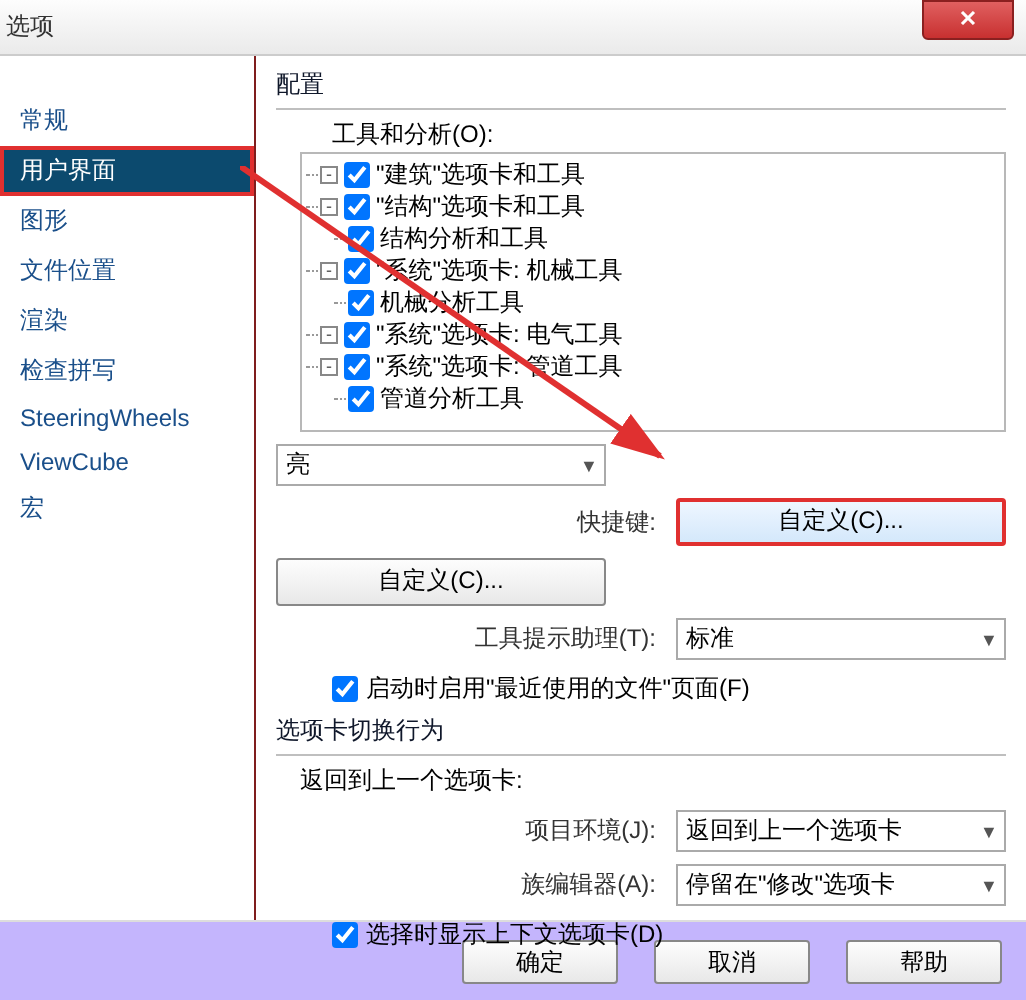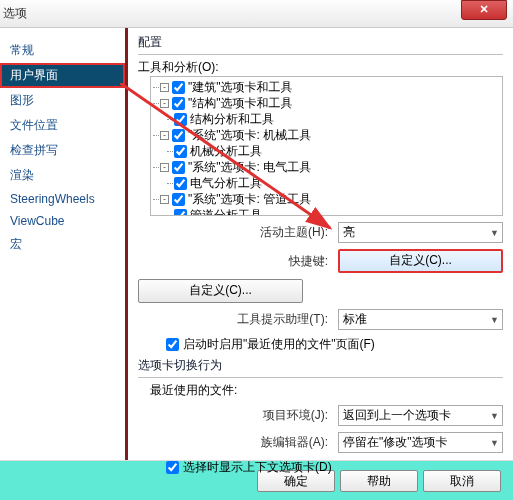--- a/index.html
+++ b/index.html
@@ -1,21 +1,21 @@
 <!DOCTYPE html>
 <html><head>
 <meta charset="utf-8">
 <style>
   * { box-sizing: border-box; margin: 0; padding: 0; }
   body { font-family: "Microsoft YaHei", Tahoma, sans-serif; font-size: 12px; background: #fff; width: 513px; height: 500px; overflow: hidden; position: relative; }
   .titlebar { height: 28px; background: linear-gradient(#fdfdfd, #eaeaea); border-bottom: 1px solid #ccc; display: flex; align-items: center; justify-content: space-between; padding-left: 3px; }
   .titlebar .title { color: #333; }
   .close-btn { width: 46px; height: 20px; background: linear-gradient(#e06060, #c83030); border: 1px solid #8a2020; border-radius: 0 0 3px 3px; display: flex; align-items: center; justify-content: center; color: #fff; margin-right: 6px; margin-top: -8px; font-weight: bold; font-size: 11px; }
   .main { display: flex; height: 432px; }
-  .sidebar { width: 128px; border-right: 3px solid #7f1d1d; padding-top: 10px; background: #fff; }
+  .sidebar { width: 128px; border-right: 1px solid #7f1d1d; padding-top: 20px; background: #fff; }
   .sidebar-item { padding: 4px 10px; color: #1a4f8a; cursor: default; }
   .sidebar-item.selected { background: #0c4a6e; color: #fff; border: 2px solid #e03030; padding: 2px 8px; }
   .content { flex: 1; padding: 6px 10px 0 10px; position: relative; }
   .group-label { color: #0f172a; }
   .group-line { border-bottom: 1px solid #bfbfbf; margin: 3px 0 4px 0; }
   .tools-box { border: 1px solid #b8b8b8; height: 140px; margin-left: 12px; overflow: hidden; background: #fff; }
   .tools-inner { padding: 2px 0; }
   .tree-row { display: flex; align-items: center; height: 16px; padding-left: 2px; }
   .dots0 { width: 6px; border-bottom: 1px dotted #999; margin-right: 1px; }
   .pm { width: 9px; height: 9px; border: 1px solid #888; font-size: 9px; line-height: 7px; text-align: center; margin-right: 3px; color: #555; background: #fff; }
@@ -24,51 +24,51 @@
   .lvl1 { padding-left: 16px; }
   .form-row { display: flex; align-items: center; margin: 6px 0; }
   .form-row .lbl { flex: 1; text-align: right; padding-right: 10px; color: #333; }
   .ctrl { width: 165px; }
   .select { width: 165px; height: 21px; border: 1px solid #aaa; background: #fff; padding-left: 4px; display: flex; align-items: center; justify-content: space-between; }
   .select .arrow { width: 15px; text-align: center; color: #555; font-size: 9px; }
   .btn { width: 165px; height: 24px; border: 1px solid #888; background: linear-gradient(#fdfdfd,#e8e8e8); border-radius: 2px; text-align: center; line-height: 20px; cursor: default; }
   .btn.highlight { border: 2px solid #e03030; background: linear-gradient(#eef6ff,#d4e8fb); line-height: 18px; }
   .chk-row { display: flex; align-items: center; margin: 4px 0 4px 28px; }
   .chk-row input { margin-right: 4px; }
-  .footer { height: 40px; border-top: 1px solid #ddd; display: flex; align-items: center; justify-content: flex-end; padding-right: 12px; gap: 5px; background: #5eead4; }
+  .footer { height: 40px; border-top: 1px solid #ddd; display: flex; align-items: center; justify-content: flex-end; padding-right: 12px; gap: 18px; background: #c4b5fd; }
   .footer .fbtn { width: 78px; height: 22px; border: 1px solid #888; background: linear-gradient(#fdfdfd,#e8e8e8); border-radius: 2px; text-align: center; line-height: 20px; }
   .arrow-svg { position: absolute; left: 120px; top: 83px; pointer-events: none; }
 </style>
 </head>
 <body>
 
 <div class="titlebar">
   <span class="title">选项</span>
   <div class="close-btn">
     <span>✕</span>
   </div>
 </div>
 
 <div class="main">
   <div class="sidebar">
     <div class="sidebar-item">常规</div>
     <div class="sidebar-item selected">用户界面</div>
     <div class="sidebar-item">图形</div>
     <div class="sidebar-item">文件位置</div>
+    <div class="sidebar-item">渲染</div>
     <div class="sidebar-item">检查拼写</div>
-    <div class="sidebar-item">渲染</div>
     <div class="sidebar-item">SteeringWheels</div>
     <div class="sidebar-item">ViewCube</div>
     <div class="sidebar-item">宏</div>
   </div>
 
   <div class="content">
     <div class="group-label">配置</div>
     <div class="group-line"></div>
-    <div style="margin-left:0;">工具和分析(O):</div>
+    <div style="margin-left:28px;">工具和分析(O):</div>
 
     <div class="tools-box">
       <div class="tools-inner">
         <div class="tree-row">
             <span class="dots0"></span>
             <span class="pm">-</span>
             <input class="chk" type="checkbox" checked="" style="">
             <span class="tree-label">"建筑"选项卡和工具</span>
           </div>
         <div class="tree-row">
@@ -92,41 +92,35 @@
             <span class="dots0"></span>
             <input class="chk" type="checkbox" checked="" style="">
             <span class="tree-label">机械分析工具</span>
           </div>
         <div class="tree-row">
             <span class="dots0"></span>
             <span class="pm">-</span>
             <input class="chk" type="checkbox" checked="" style="">
             <span class="tree-label">"系统"选项卡: 电气工具</span>
           </div>
-        <div class="tree-row lvl1">
-            <span class="dots0"></span>
-            <input class="chk" type="checkbox" checked="" style="">
-            <span class="tree-label">电气分析工具</span>
-          </div>
         <div class="tree-row">
             <span class="dots0"></span>
             <span class="pm">-</span>
             <input class="chk" type="checkbox" checked="" style="">
             <span class="tree-label">"系统"选项卡: 管道工具</span>
           </div>
         <div class="tree-row lvl1">
             <span class="dots0"></span>
             <input class="chk" type="checkbox" checked="" style="">
             <span class="tree-label">管道分析工具</span>
           </div>
       </div>
     </div>
 
     <div class="form-row">
-      <div class="lbl">活动主题(H):</div>
       <div class="ctrl">
           <div class="select">
             <span>亮</span>
             <span class="arrow">▼</span>
           </div>
         </div>
     </div>
 
     <div class="form-row">
       <div class="lbl">快捷键:</div>
@@ -151,21 +145,21 @@
         </div>
     </div>
 
     <div class="chk-row">
       <input type="checkbox" checked="" style="">
       <span>启动时启用"最近使用的文件"页面(F)</span>
     </div>
 
     <div class="group-label">选项卡切换行为</div>
     <div class="group-line"></div>
-    <div style="margin-left:12px;">最近使用的文件:</div>
+    <div style="margin-left:12px;">返回到上一个选项卡:</div>
 
     <div class="form-row">
       <div class="lbl">项目环境(J):</div>
       <div class="ctrl">
           <div class="select">
             <span>返回到上一个选项卡</span>
             <span class="arrow">▼</span>
           </div>
         </div>
     </div>
@@ -182,22 +176,22 @@
 
     <div class="chk-row">
       <input type="checkbox" checked="" style="">
       <span>选择时显示上下文选项卡(D)</span>
     </div>
   </div>
 </div>
 
 <div class="footer">
   <div class="fbtn">确定</div>
+  <div class="fbtn">取消</div>
   <div class="fbtn">帮助</div>
-  <div class="fbtn">取消</div>
 </div>
 
 <svg class="arrow-svg" width="260" height="170">
   <defs>
       <marker id="ah" markerWidth="10" markerHeight="10" refX="8" refY="3" orient="auto">
         <path d="M0,0 L0,6 L9,3 z" fill="#e03030"></path>
       </marker>
     </defs>
   <line x1="0" y1="0" x2="210" y2="145" stroke="#e03030" stroke-width="3" marker-end="url(#ah)"></line>
 </svg>

